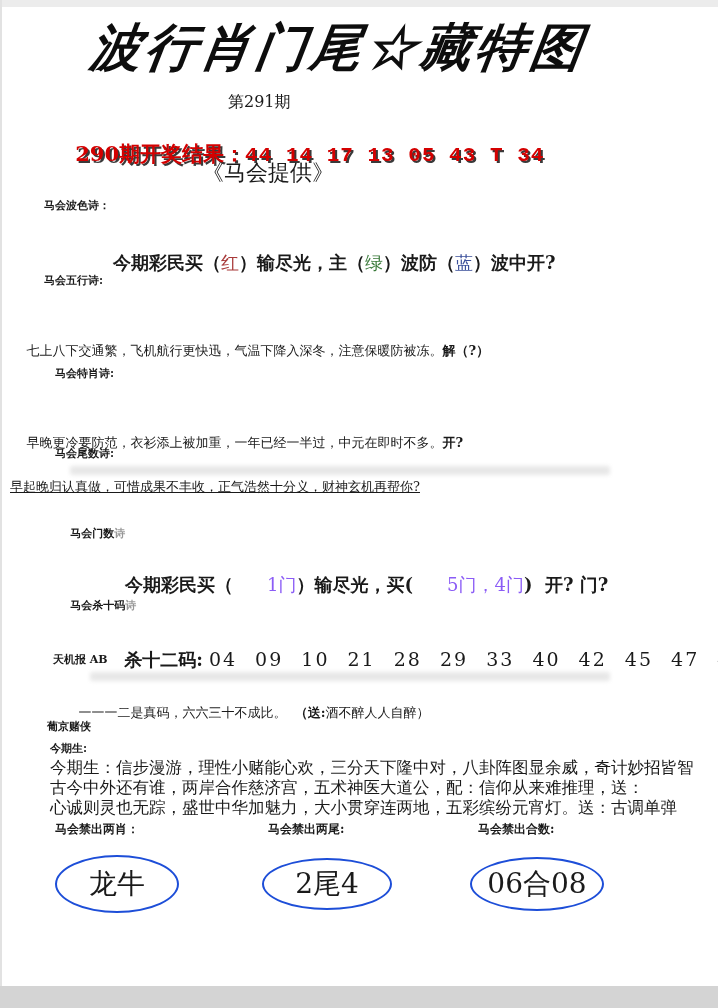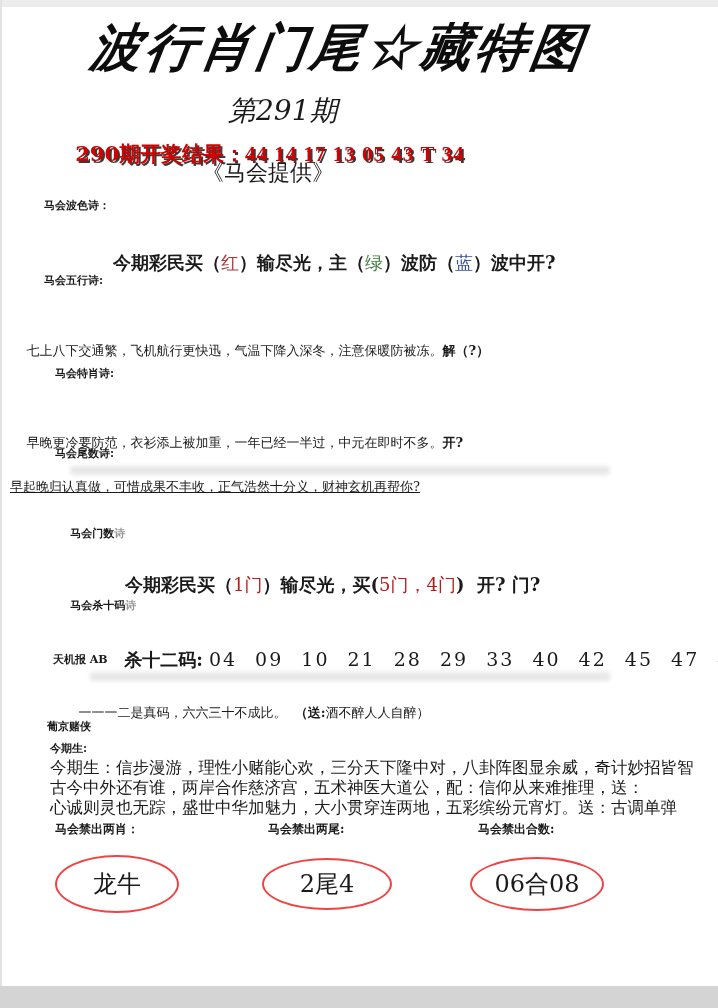--- a/index.html
+++ b/index.html
@@ -8,41 +8,41 @@
     overflow:hidden;font-family:"DejaVu Serif","Liberation Serif",serif;color:#1a1a1a;
   }
   .abs{position:absolute;white-space:pre;}
   .edge-top{position:absolute;left:0;top:0;width:718px;height:7px;background:#ececec;}
   .edge-left{position:absolute;left:0;top:0;width:2px;height:1008px;background:#e2e2e2;}
   .bottom-bar{position:absolute;left:0;top:986px;width:718px;height:22px;background:#d4d4d4;}
   .main-title{
     left:86px;top:14px;font-size:51px;font-weight:bold;font-style:italic;
     letter-spacing:4px;transform:skewX(-8deg);transform-origin:left bottom;color:#0d0d0d;
   }
-  .issue{left:228px;top:92px;font-size:28px;font-style:italic;}
+  .issue{left:228px;top:92px;font-size:16px;}
   .result-line{left:46px;top:115px;font-size:21px;font-weight:bold;color:#d40000;
     text-shadow:2px 2px 0 #3a3a3a;}
-  .result-nums{font-family:Liberation Serif, serif;letter-spacing:1px;}
+  .result-nums{font-family:Liberation Mono, monospace;letter-spacing:1px;}
   .provider{left:202px;top:158px;font-size:22px;}
   .section-label{font-size:11px;font-weight:bold;}
   .poem{font-size:13px;}
   .poem-bold{font-size:18px;font-weight:bold;}
   .tail-bold{font-weight:bold;}
   .wave-red{font-weight:normal;color:#a83a3a;}
   .wave-green{font-weight:normal;color:#3a7a3a;}
   .wave-blue{font-weight:normal;color:#3a4f9a;}
-  .light-digit{font-weight:normal;color:#b91c1c;}
+  .light-digit{font-weight:normal;color:#8b5cf6;margin-left:34px;}
   .kill-line{font-size:19px;}
   .kill-label{font-weight:bold;font-size:18px;}
   .kill-nums{letter-spacing:2px;word-spacing:10px;}
   .faded{opacity:.45;}
   .para{font-size:16.5px;line-height:20px;}
   .ban-label{font-size:12px;font-weight:bold;}
-  .oval{border:2px solid #ef4444;border-radius:50%;display:flex;align-items:center;
-    justify-content:center;font-size:24px;}
+  .oval{border:2px solid #1d4ed8;border-radius:50%;display:flex;align-items:center;
+    justify-content:center;font-size:28px;}
   .smudge{position:absolute;background:#e7e7e7;filter:blur(2px);border-radius:3px;}
 </style>
 </head>
 <body>
 
 <div class="page">
 
   <div class="edge-top"></div>
   <div class="edge-left"></div>
 

